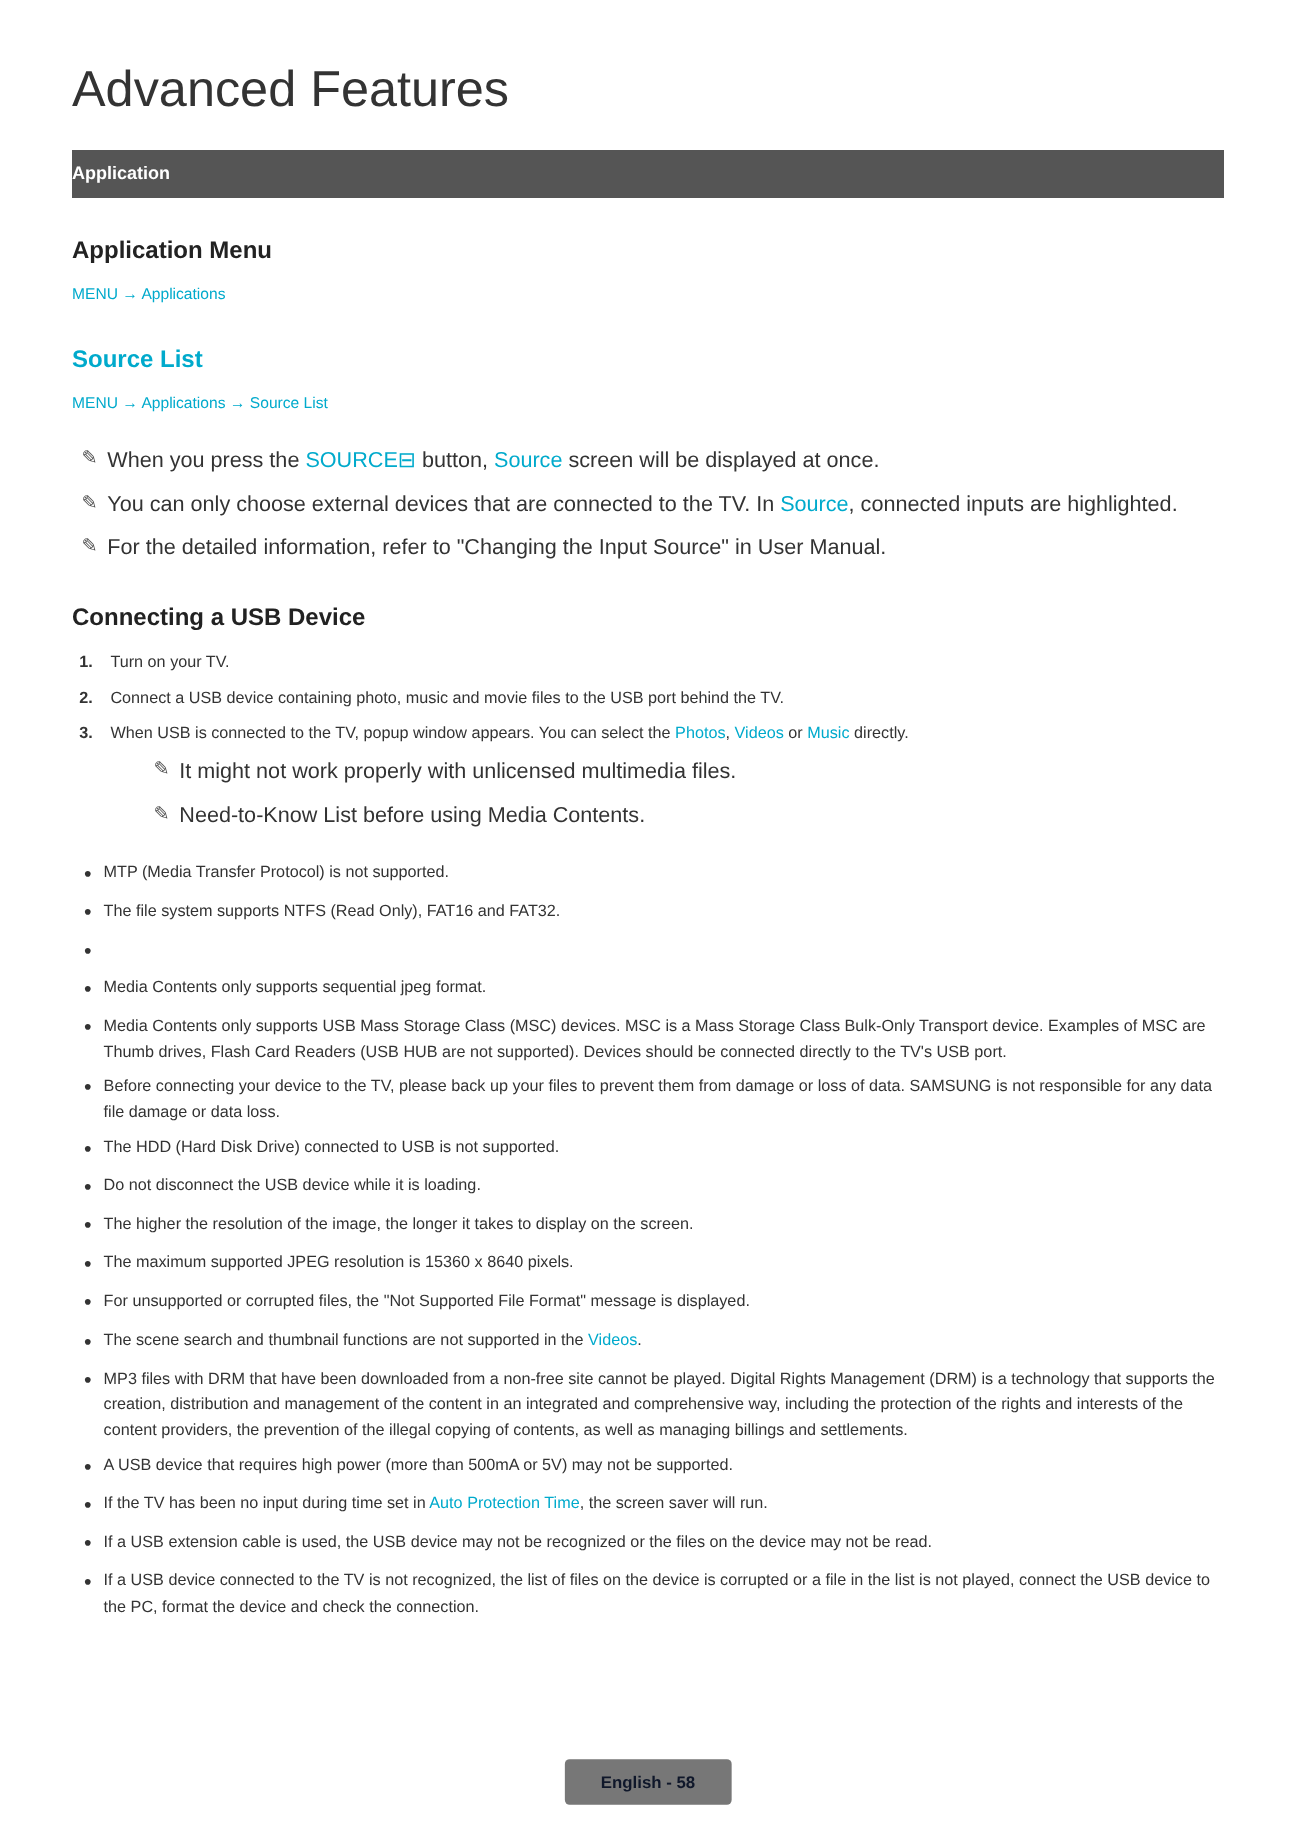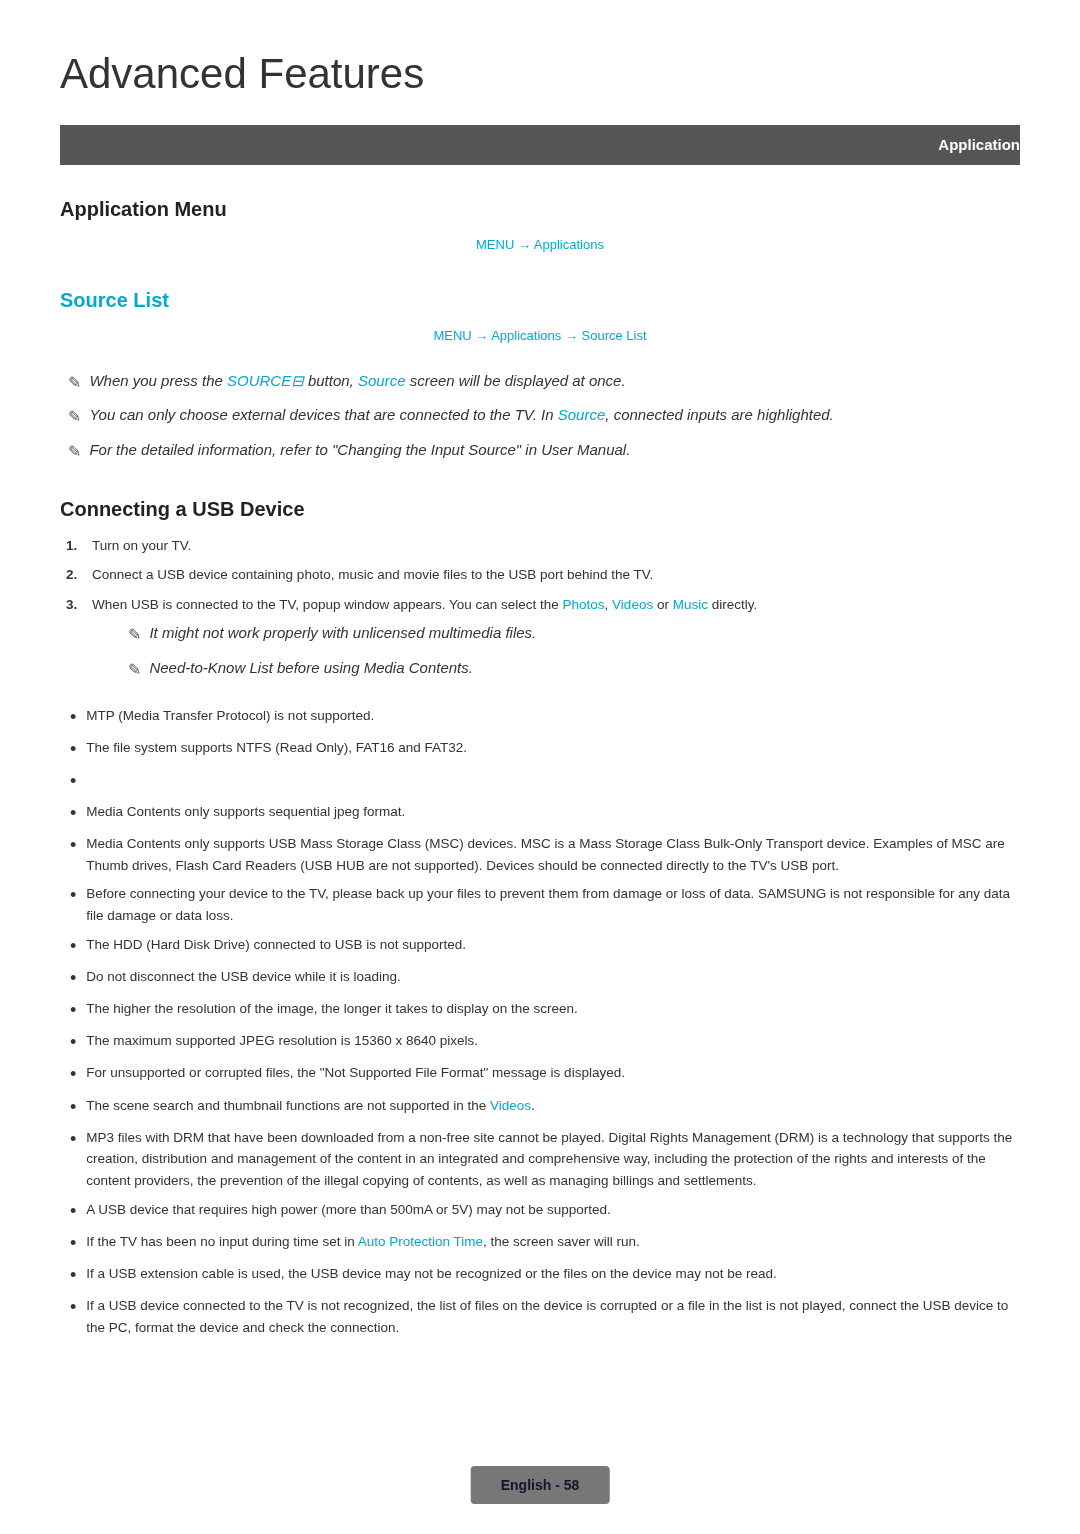--- a/index.html
+++ b/index.html
@@ -24,21 +24,21 @@
       font-size: 42px;
       font-weight: 200;
       color: #333333;
       margin-bottom: 18px;
       font-family: Arial, Helvetica, sans-serif;
     }
 
     .section-header-bar {
       background: #555555;
       color: #ffffff;
-      text-align: right;
+      text-align: left;
       padding: 8px 0;
       font-size: 15px;
       font-weight: bold;
       margin-bottom: 28px;
     }
 
     .section-title {
       font-size: 20px;
       font-weight: bold;
       color: #222222;
@@ -50,21 +50,20 @@
       font-size: 20px;
       font-weight: bold;
       color: #00aacc;
       margin-bottom: 10px;
     }
 
     .breadcrumb {
       color: #00aacc;
       font-size: 13px;
       margin-bottom: 22px;
-      text-align: center;
     }
 
     .breadcrumb span {
       color: #00aacc;
     }
 
     .note-item {
       display: flex;
       align-items: flex-start;
       margin-bottom: 8px;
@@ -73,23 +72,22 @@
 
     .note-icon {
       color: #555;
       margin-right: 8px;
       flex-shrink: 0;
       font-size: 16px;
       margin-top: 1px;
     }
 
     .note-text {
-      font-size: 15px;
+      font-size: 18px;
       color: #333;
-      font-style: italic;
     }
 
     .link {
       color: #00aacc;
       text-decoration: none;
     }
 
     .bullet-list {
       list-style: none;
       padding-left: 10px;

